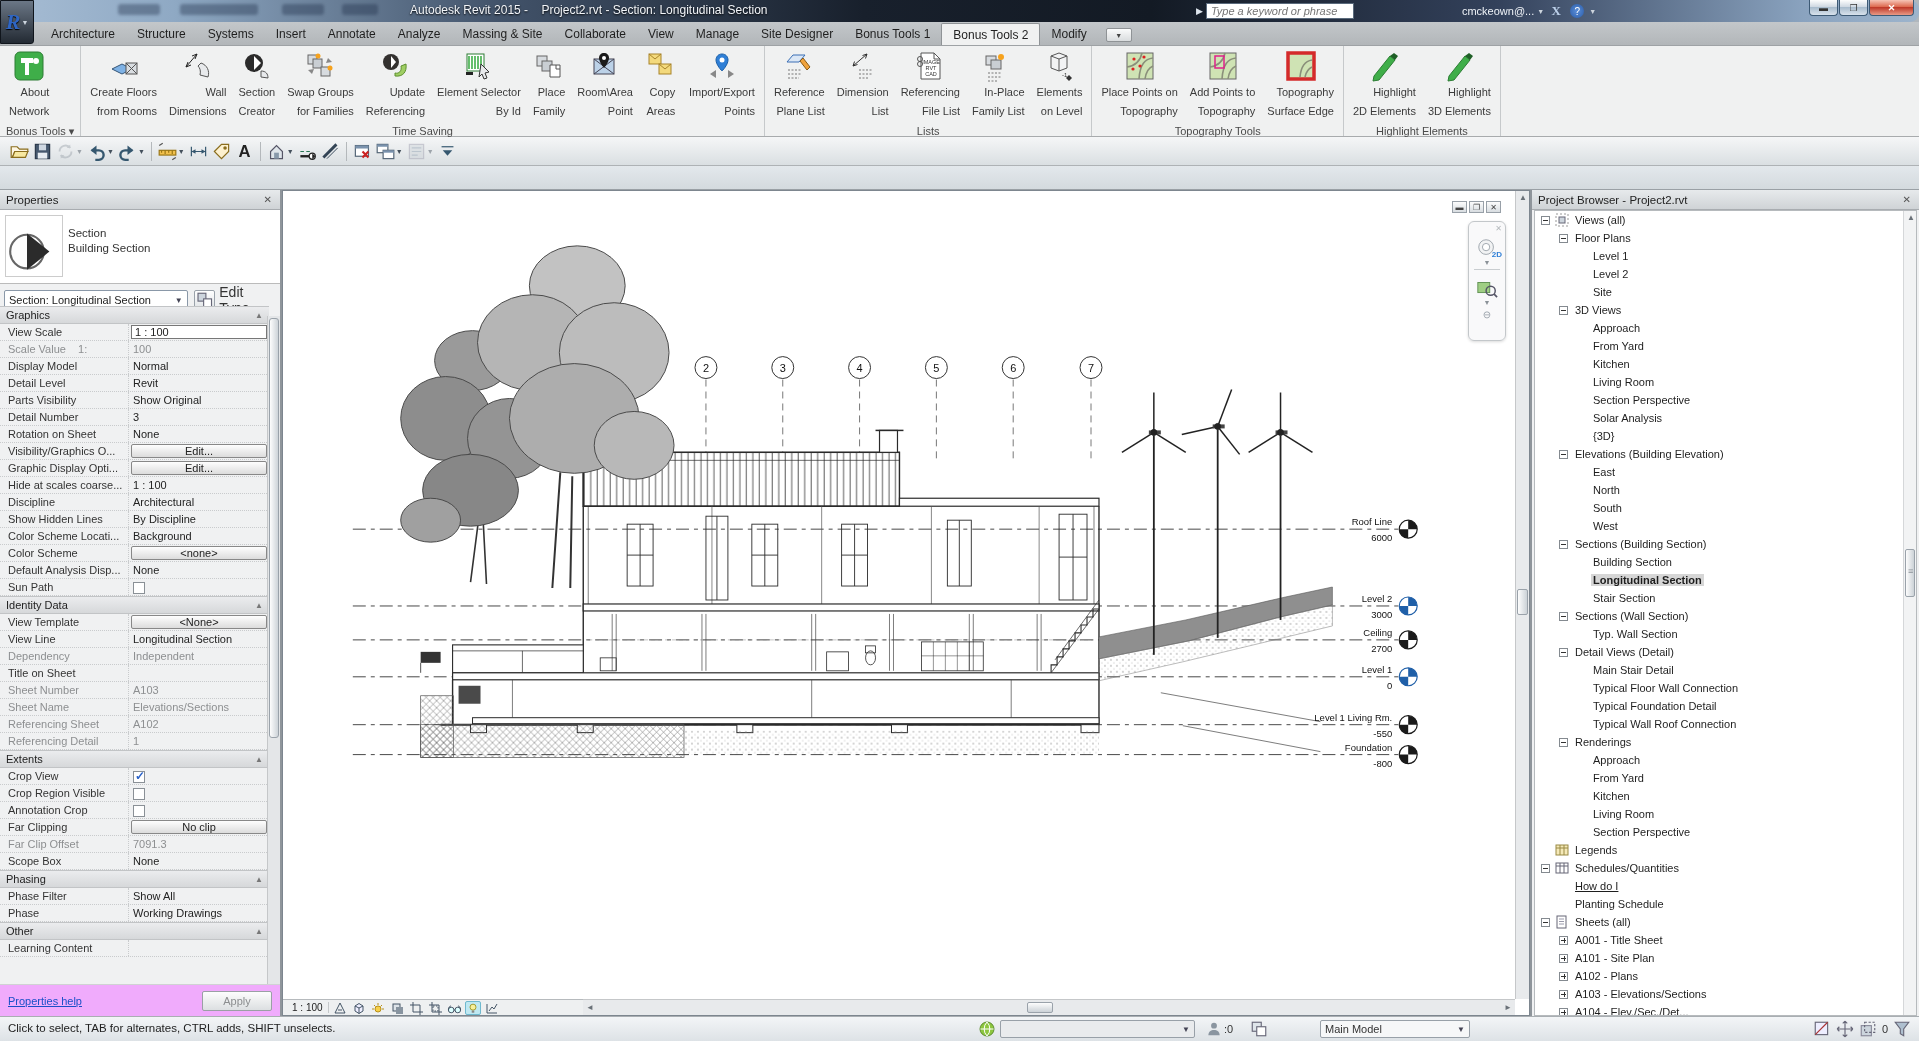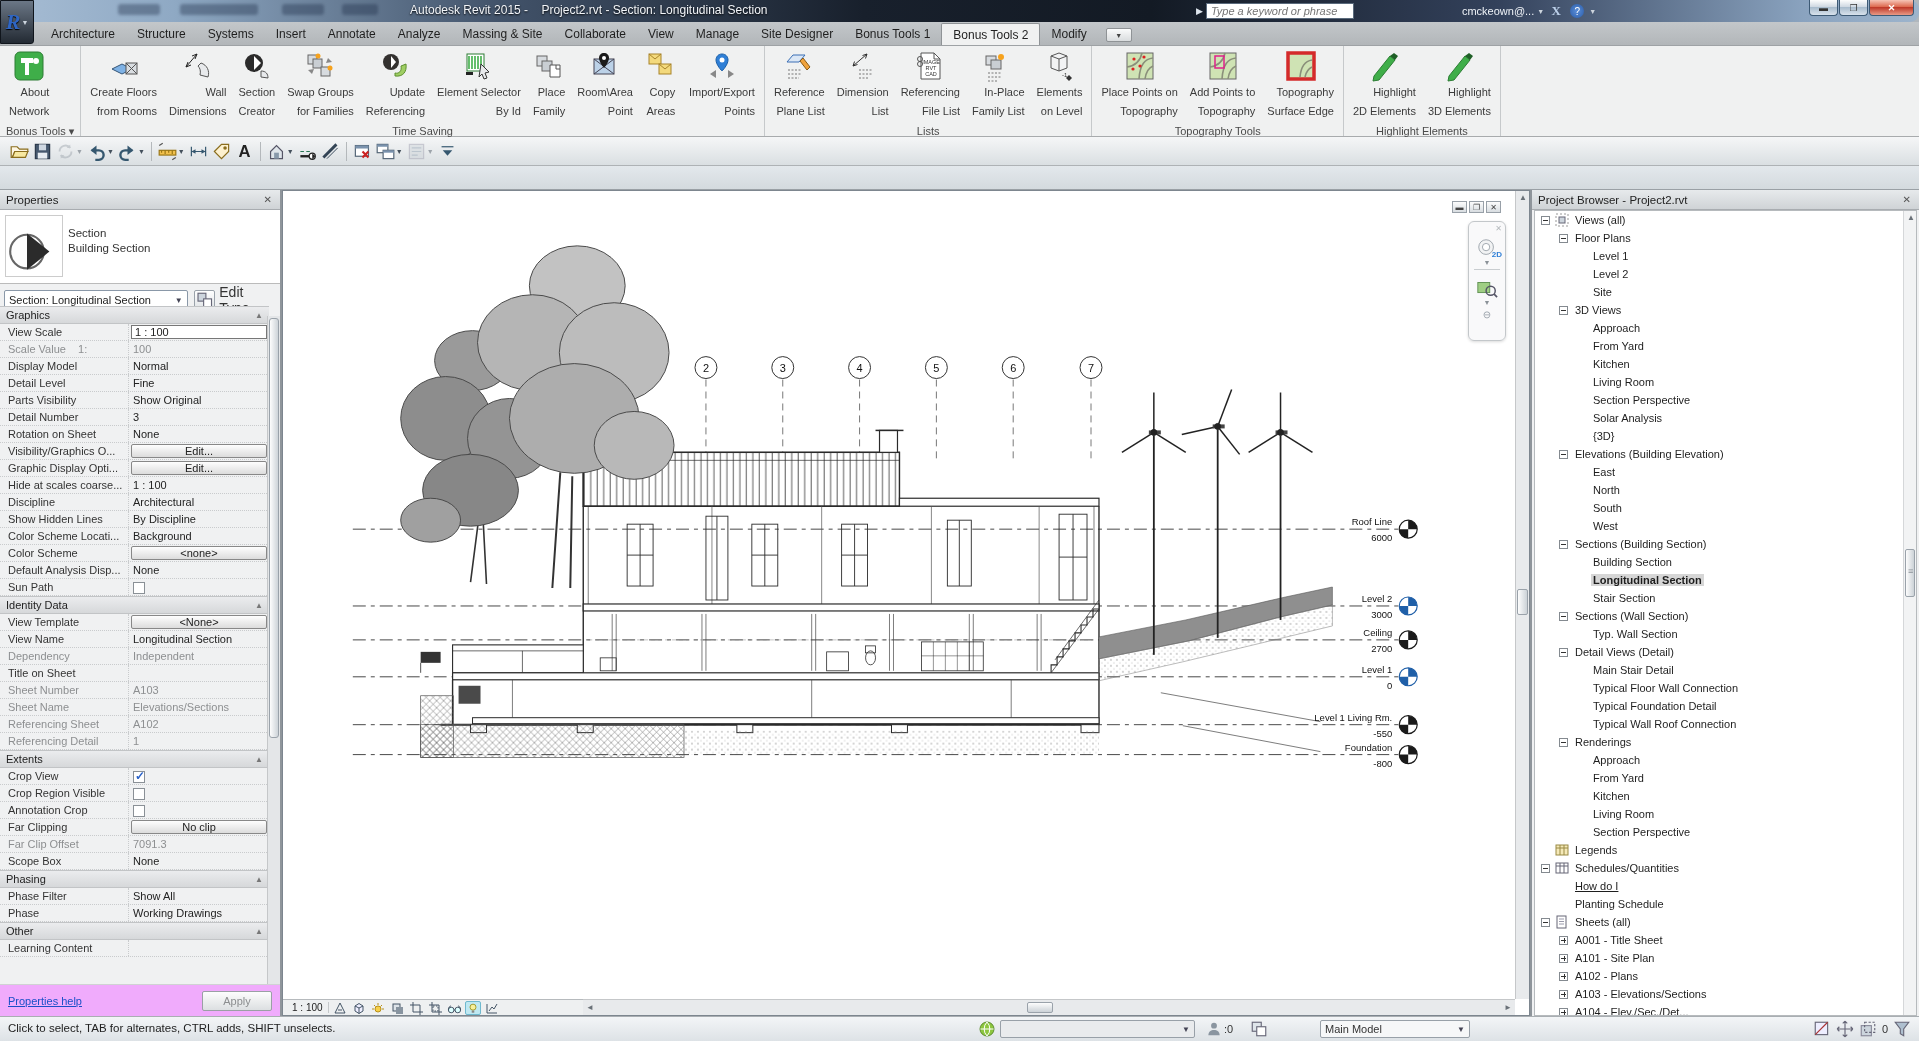--- a/index.html
+++ b/index.html
@@ -675,21 +675,21 @@
           <div class="p-row gray">
             <div class="p-lab">Scale Value    1:</div>
             <div class="p-val">100</div>
           </div>
           <div class="p-row">
             <div class="p-lab">Display Model</div>
             <div class="p-val">Normal</div>
           </div>
           <div class="p-row">
             <div class="p-lab">Detail Level</div>
-            <div class="p-val">Fine</div>
+            <div class="p-val">Revit</div>
           </div>
           <div class="p-row">
             <div class="p-lab">Parts Visibility</div>
             <div class="p-val">Show Original</div>
           </div>
           <div class="p-row">
             <div class="p-lab">Detail Number</div>
             <div class="p-val">3</div>
           </div>
           <div class="p-row">
@@ -744,21 +744,21 @@
             <span>Identity Data</span>
             <span class="chev">▲</span>
           </div>
           <div class="p-row">
             <div class="p-lab">View Template</div>
             <div class="p-val">
               <div class="p-btn">&lt;None&gt;</div>
             </div>
           </div>
           <div class="p-row">
-            <div class="p-lab">View Name</div>
+            <div class="p-lab">View Line</div>
             <div class="p-val">Longitudinal Section</div>
           </div>
           <div class="p-row gray">
             <div class="p-lab">Dependency</div>
             <div class="p-val">Independent</div>
           </div>
           <div class="p-row">
             <div class="p-lab">Title on Sheet</div>
             <div class="p-val"></div>
           </div>

